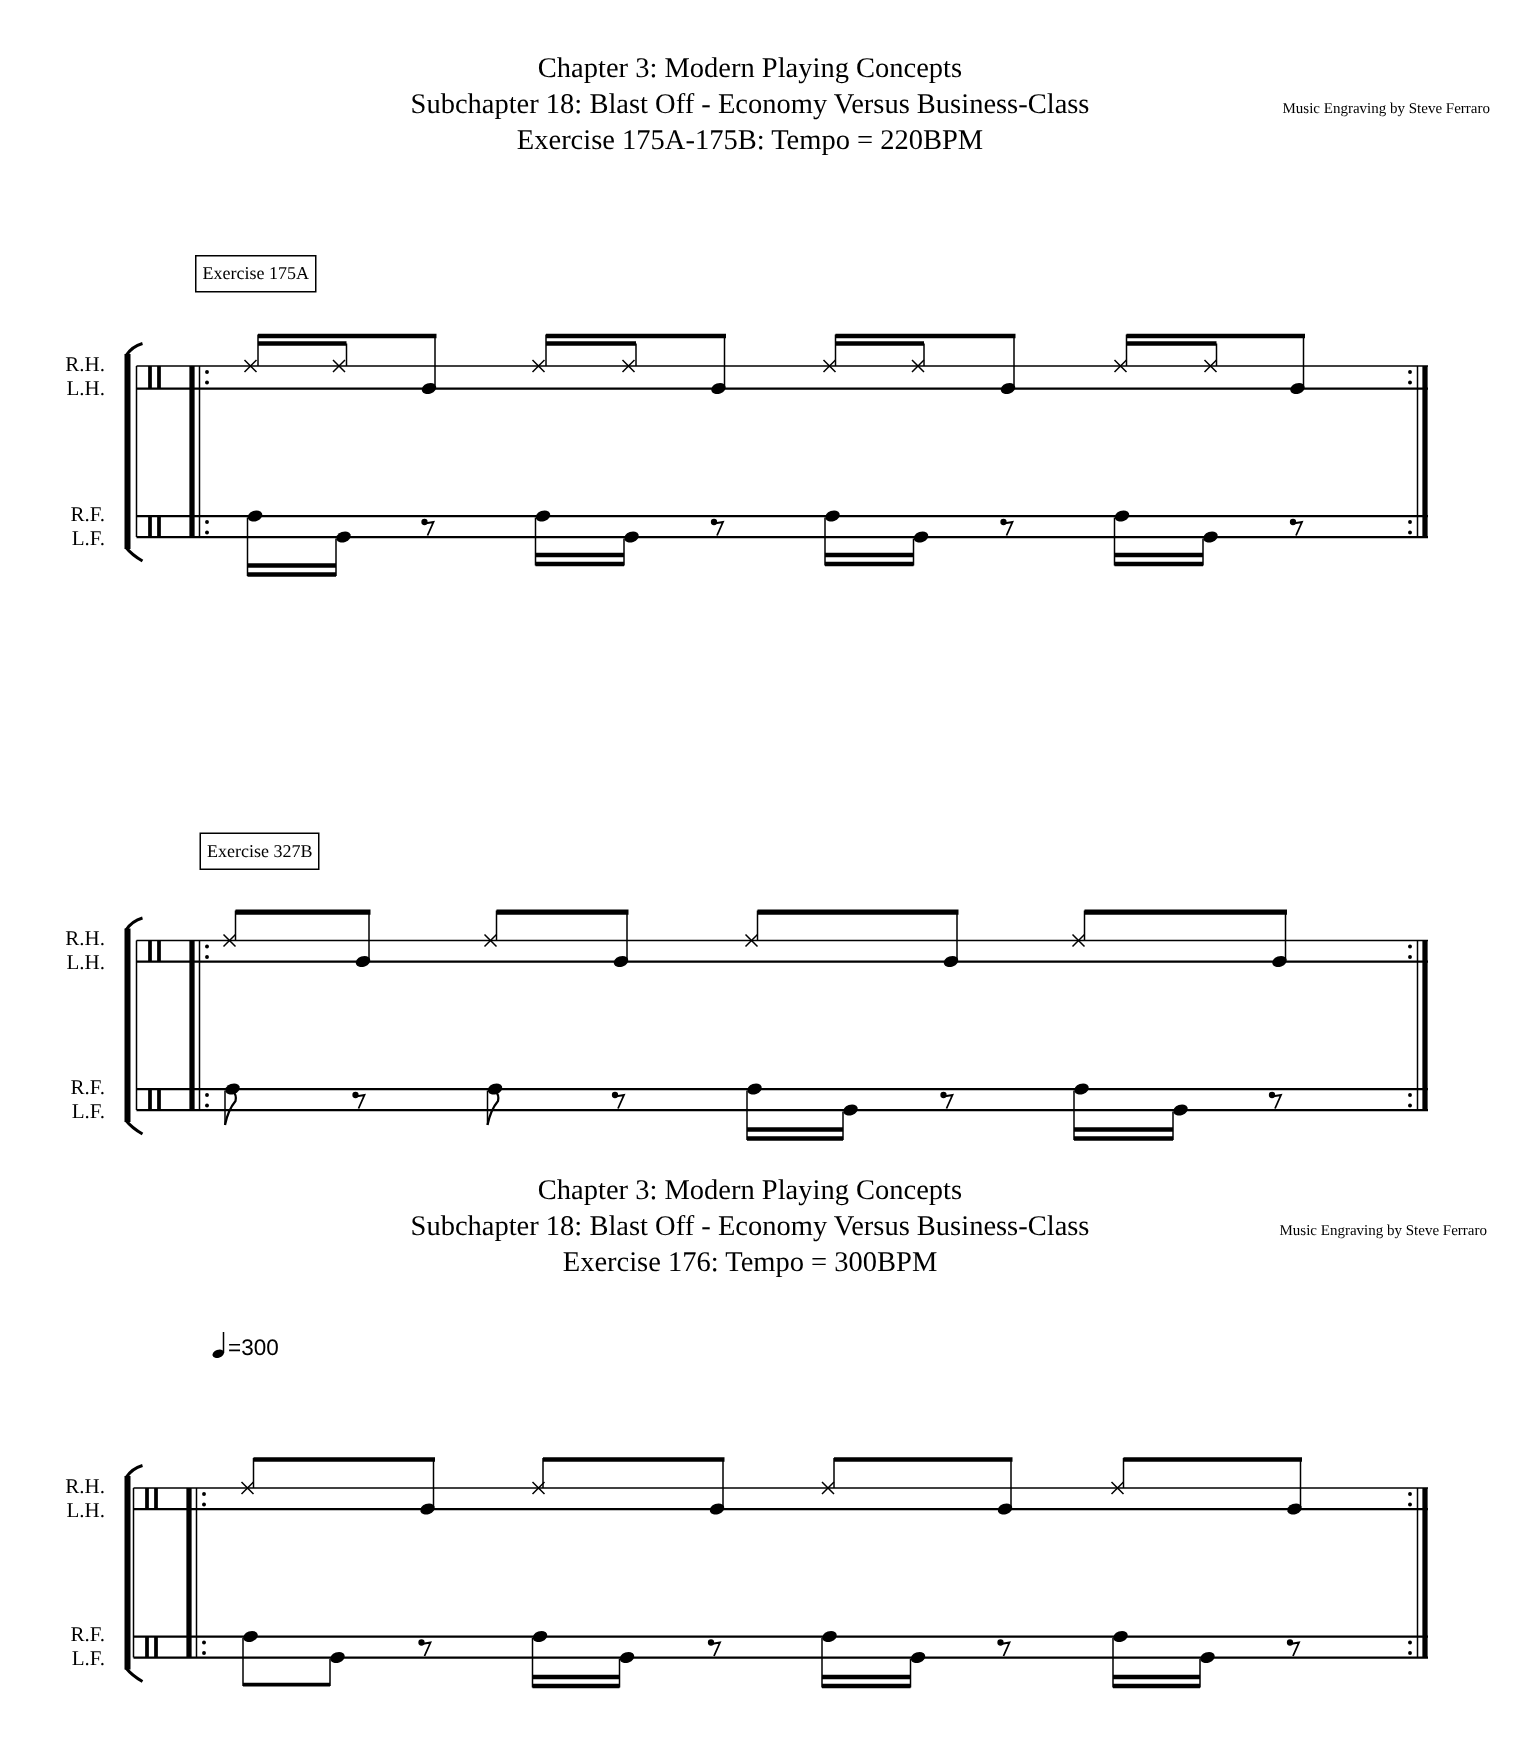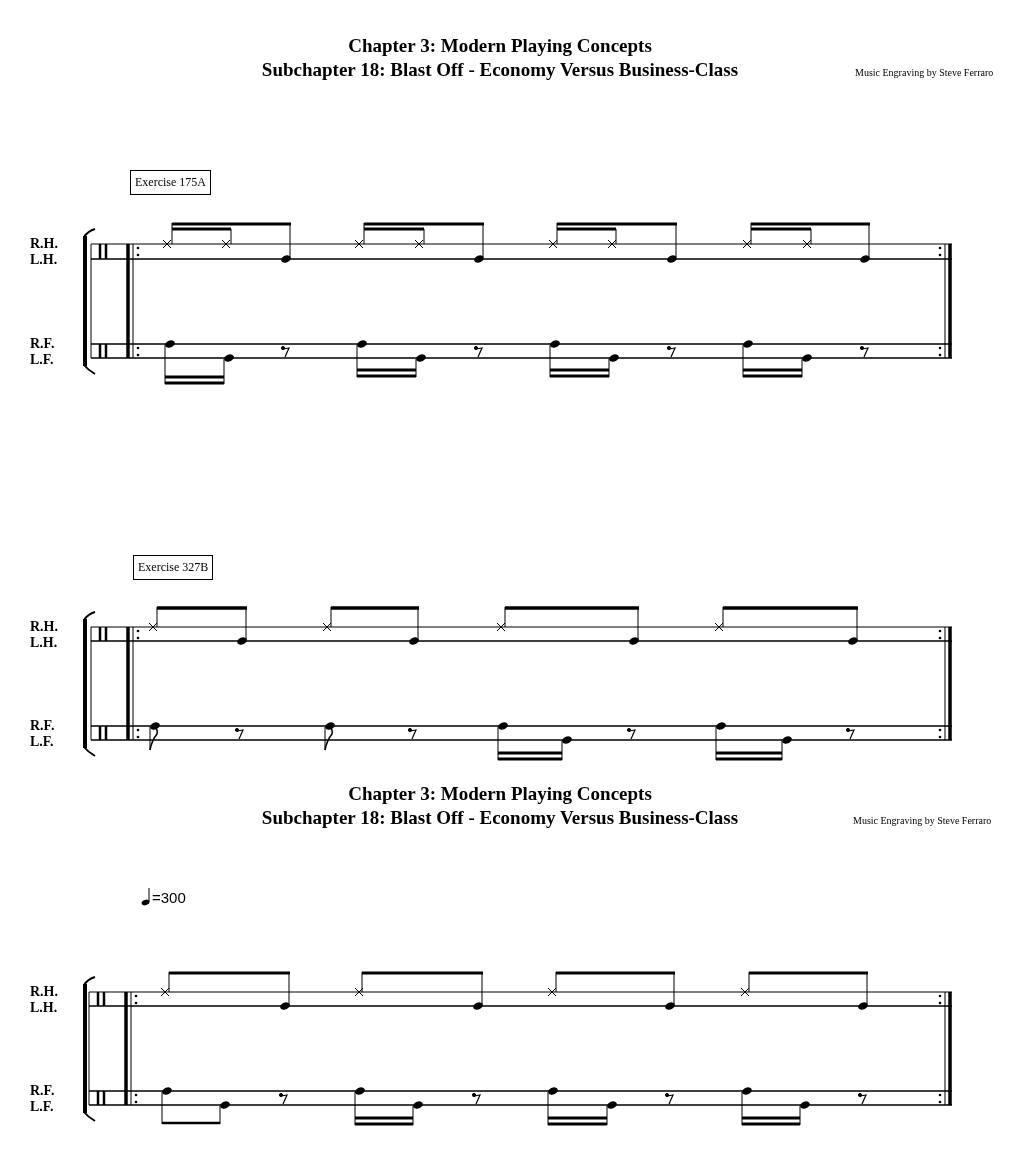--- a/index.html
+++ b/index.html
@@ -1,30 +1,31 @@
 <!DOCTYPE html>
 <html><head>
 <meta charset="utf-8">
 <style>
   html, body { margin:0; padding:0; background:#ffffff; }
   body { width:1022px; height:1162px; position:relative; overflow:hidden; font-family:"Liberation Serif", "DejaVu Serif", serif; color:#000; }
-  .header { position:absolute; left:0; width:1000px; text-align:center; font-size:19px; line-height:24px;font-weight:bold; }
+  .header { position:absolute; left:0; width:1000px; text-align:center; font-size:19px; line-height:24px; }
   .header div { white-space:nowrap; }
   .credit { position:absolute; font-size:10px; white-space:nowrap;margin-left:36px; }
   .ex-label { position:absolute; font-size:12px; border:1px solid #000; padding:4px 4px; line-height:15px; white-space:nowrap; }
-  .staff-label { position:absolute; font-size:14px; line-height:15px; width:40px;font-weight:bold; }
+  .staff-label { position:absolute; font-size:14px; line-height:15px; text-align:right; width:40px; }
   .tempo { position:absolute; font-size:15px; font-family:"Liberation Sans", "DejaVu Sans", sans-serif; }
   svg.system { position:absolute; left:0; overflow:visible; }
 </style>
 </head>
 <body>
 
 <div class="header" style="top:34px;">
   <div>Chapter 3: Modern Playing Concepts</div>
   <div>Subchapter 18: Blast Off - Economy Versus Business-Class</div>
+  <div>Exercise 175A-175B: Tempo = 220BPM</div>
 </div>
 <div class="credit" style="left:819px; top:67px;">Music Engraving by Steve Ferraro</div>
 
 <div class="ex-label" style="left:130px; top:170px;">Exercise 175A</div>
 <div class="staff-label" style="left:30px; top:236px;">R.H.</div>
 <div class="staff-label" style="left:30px; top:252px;">L.H.</div>
 <div class="staff-label" style="left:30px; top:336px;">R.F.</div>
 <div class="staff-label" style="left:30px; top:352px;">L.F.</div>
 
 <svg class="system" width="1022" height="420" style="top:0;">
@@ -249,20 +250,21 @@
     <g>
         <circle cx="848" cy="730" r="1.6"></circle>
         <path d="M848 731 L854 730 L850 739" fill="none" stroke-width="1.2"></path>
       </g>
   </g>
 </svg>
 
 <div class="header" style="top:782px;">
   <div>Chapter 3: Modern Playing Concepts</div>
   <div>Subchapter 18: Blast Off - Economy Versus Business-Class</div>
+  <div>Exercise 176: Tempo = 300BPM</div>
 </div>
 <div class="credit" style="left:817px; top:815px;">Music Engraving by Steve Ferraro</div>
 
 <div class="tempo" style="left:140px; top:887px;">
   <svg width="12" height="20" style="vertical-align:-4px;">
     <line x1="9" y1="1" x2="9" y2="15" stroke="#000" stroke-width="1"></line>
     <ellipse cx="5.5" cy="15.5" rx="4" ry="2.6" transform="rotate(-20 5.5 15.5)" fill="#000"></ellipse>
   </svg><span>=300</span>
 </div>
 <div class="staff-label" style="left:30px; top:984px;">R.H.</div>

